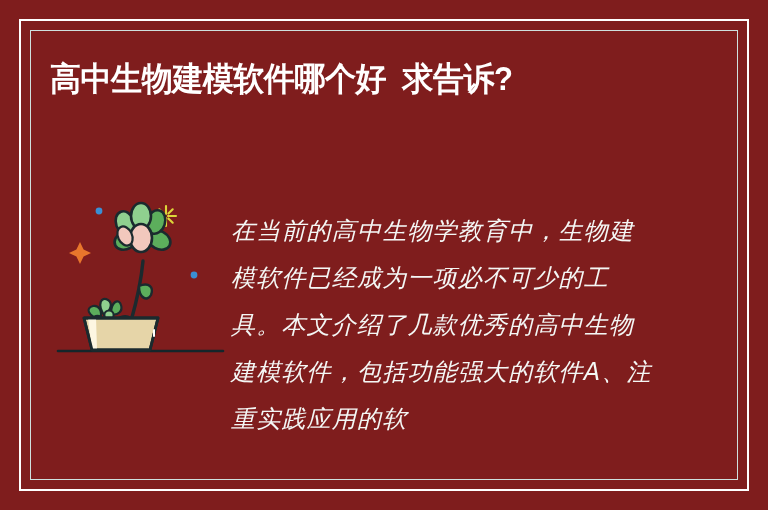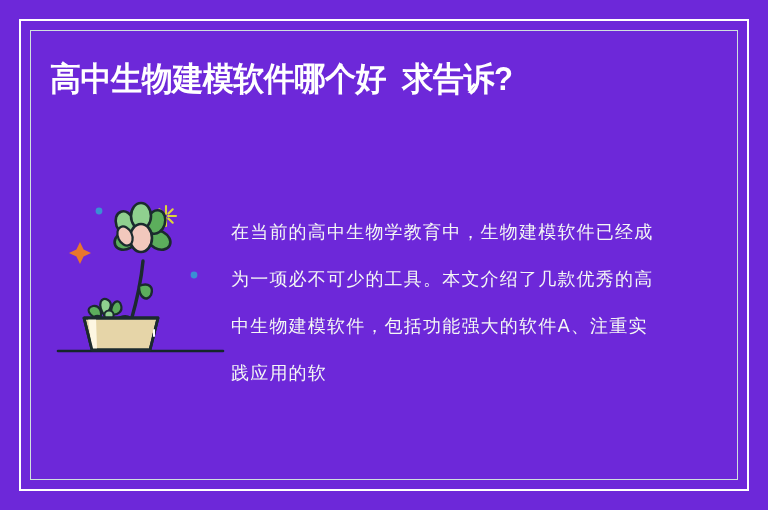--- a/index.html
+++ b/index.html
@@ -10,21 +10,21 @@
     width: 768px;
     height: 510px;
     overflow: hidden;
     background: #1e434a;
     font-family: "Liberation Sans", sans-serif;
   }
   .card {
     position: relative;
     width: 768px;
     height: 510px;
-    background: #6d28d9;
+    background: #7f1d1d;
     box-sizing: border-box;
   }
   
   .frame-outer {
     position: absolute;
     left: 19px;
     top: 19px;
     width: 730px;
     height: 472px;
     border: 2px solid #ffffff;
@@ -60,23 +60,24 @@
   }
 
   
   .body-text {
     position: absolute;
     left: 231px;
     top: 208px;
     width: 424px;
     color: #f4f7f5;
     font-family: "DejaVu Sans", sans-serif;
-    font-size: 18px;
+    font-size: 24px;
     line-height: 47px;
     letter-spacing: 1.2px;
+    font-style: italic;
     font-weight: 400;
     white-space: pre-wrap;
   }
 
   
   .illus {
     position: absolute;
     left: 55px;
     top: 188px;
     width: 175px;

